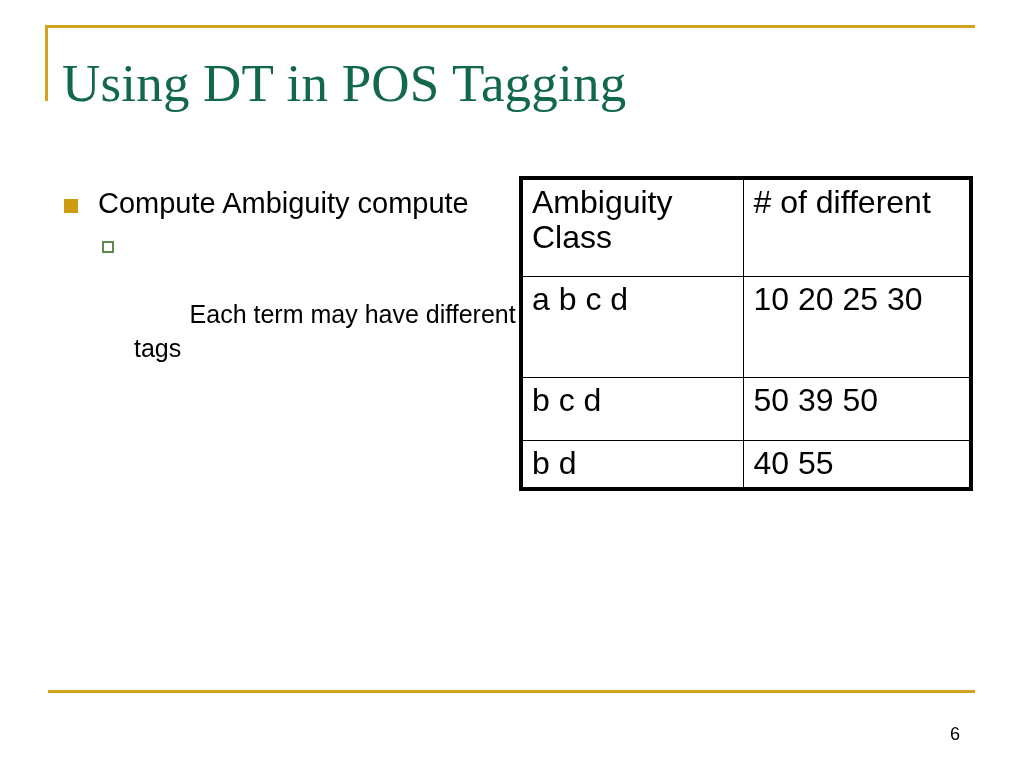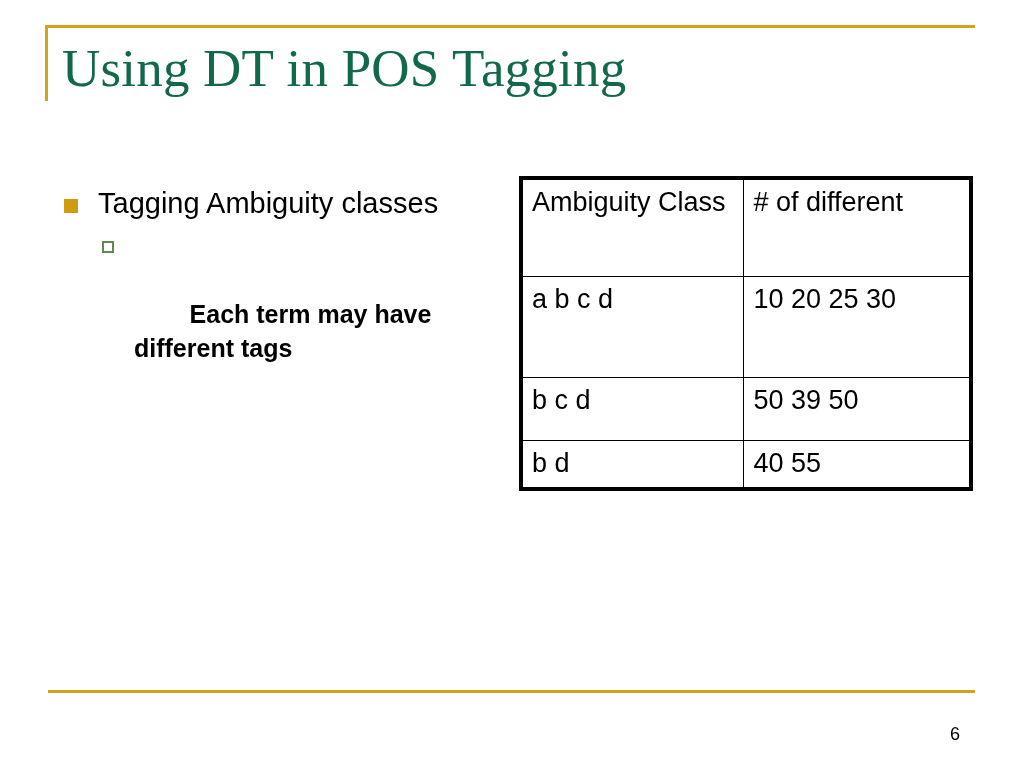--- a/index.html
+++ b/index.html
@@ -27,21 +27,21 @@
   .deco-left {
     position:absolute;
     left:45px; top:25px;
     width:3px; height:76px;
     background:#d3a31c;
   }
 
   
   .slide-title {
     position:absolute;
-    left:62px; top:33px;
+    left:62px; top:48px;
     width:880px;
     font-family:"Liberation Serif", serif;
     font-size:53px;
     line-height:70px;
     color:#12684a;
     letter-spacing:0.2px;
     white-space:nowrap;
   }
 
   
@@ -59,21 +59,21 @@
     color:#000000;
     margin-bottom:6px;
   }
   .bullet-l1 .marker {
     position:absolute;
     left:14px; top:15px;
     width:14px; height:14px;
     background:#cf9c11;
   }
 
-  .sub-list { margin-top:4px;font-weight:bold; }
+  .sub-list { margin-top:4px; }
 
   .bullet-l2 {
     position:relative;
     padding-left:84px;
     font-size:25px;
     line-height:34px;
     color:#000000;
     margin-bottom:8px;
     white-space:pre-wrap;
   }
@@ -92,21 +92,21 @@
     width:454px; height:315px;
     border:4px solid #000000;
     border-collapse:collapse;
     background:#ffffff;
     table-layout:fixed;
   }
   .data-table td {
     border:1px solid #000000;
     vertical-align:top;
     padding:5px 7px 4px 9px;
-    font-size:27px;
+    font-size:32px;
     line-height:35px;
     color:#000000;
     word-break:break-word;
   }
   .data-table col.c1 { width:221px; }
   .data-table col.c2 { width:225px; }
   .data-table tr.r-head td { height:97px; }
   .data-table tr.r-1 td { height:100px; }
   .data-table tr.r-2 td { height:62px; }
   .data-table tr.r-3 td { height:48px; }
@@ -135,21 +135,21 @@
 
   <div class="deco-top"></div>
   <div class="deco-left"></div>
 
   <div class="slide-title">Using DT in POS Tagging</div>
 
   <div class="body-col">
 
     <div class="bullet-l1">
       <span class="marker"></span>
-      <span>Tagging Ambiguity classes</span>
+      <span>Compute Ambiguity compute</span>
     </div>
 
     <div class="sub-list">
 
       <div class="bullet-l2">
         <span class="marker"></span>
         <span>Each term may have different tags</span>
       </div>
 
 

